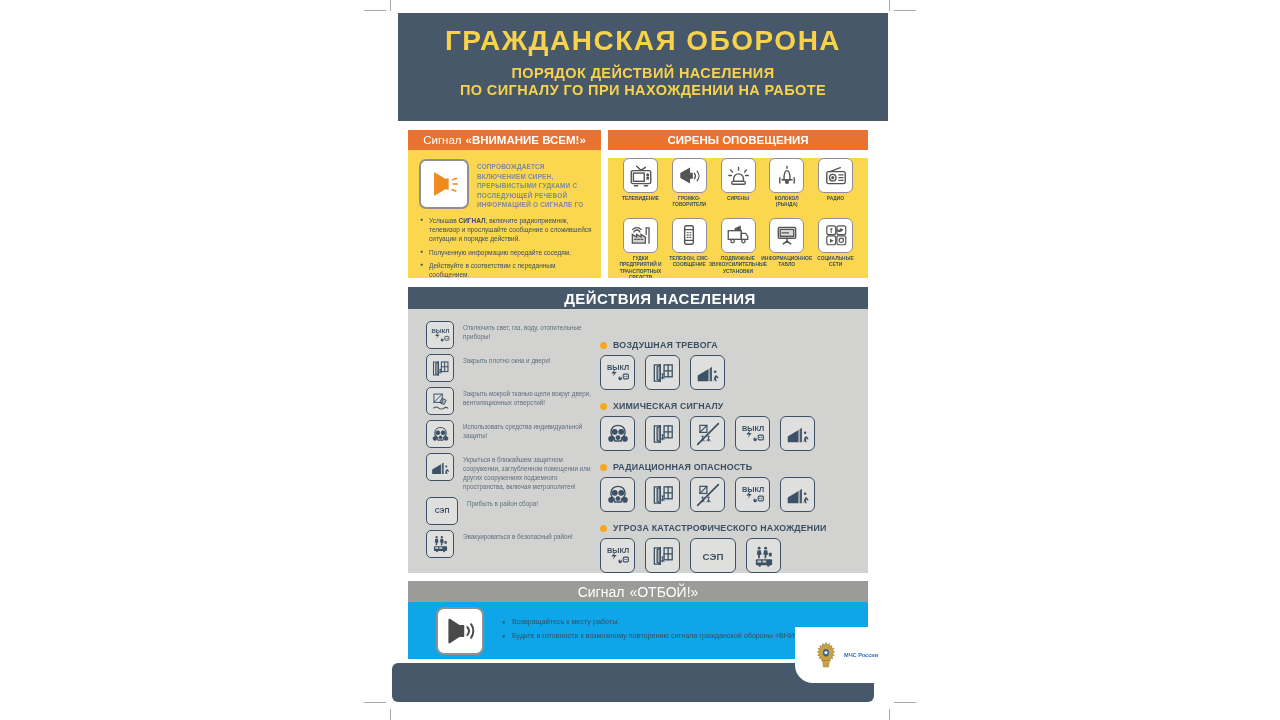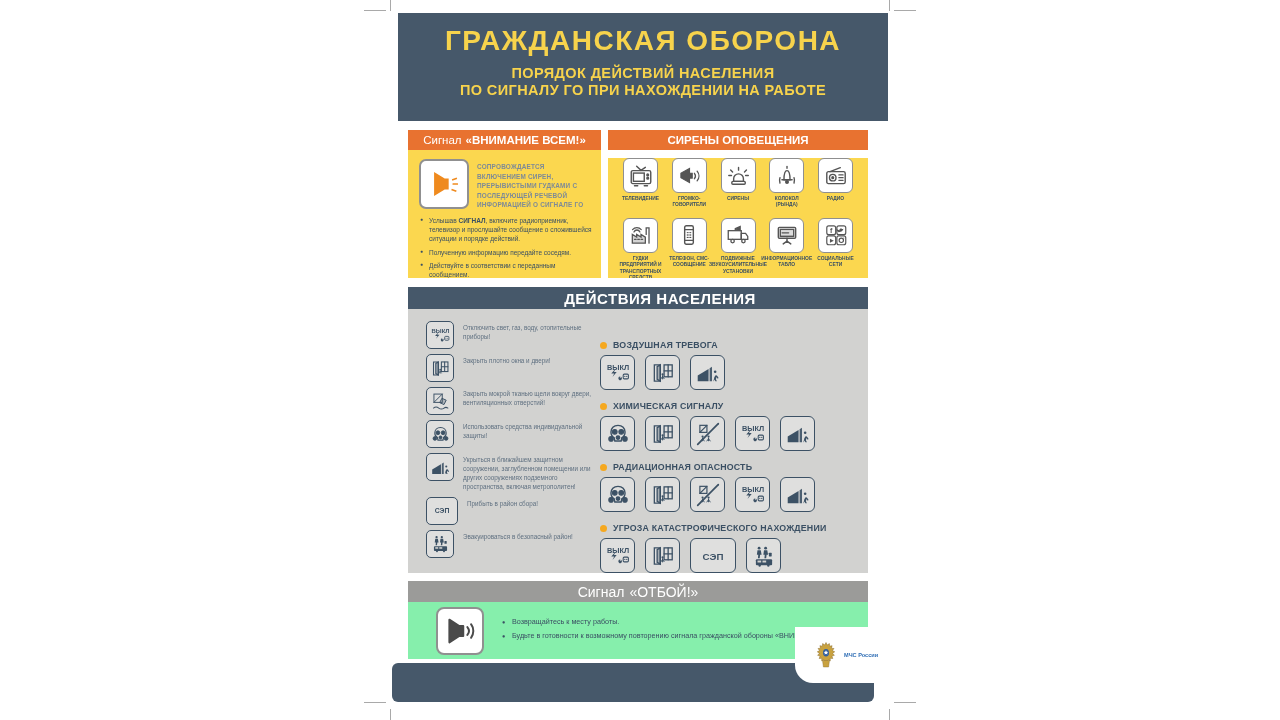--- a/index.html
+++ b/index.html
@@ -59,21 +59,21 @@
   .alarm-icons{display:flex;gap:10px;margin-top:5px;}
   .alarm-sq{width:33px;height:33px;border:1.8px solid #3c5165;border-radius:6px;background:rgba(255,255,255,.3);color:#3c5165;display:flex;align-items:center;justify-content:center;flex:none;}
   .alarm-sq svg{width:26px;height:26px;}
   .alarm-sq.wide{width:44px;}
   .alarm-sq.wide svg{width:38px;}
   
   #sec-otboy{left:408px;top:581px;width:460px;}
   .bar-gray{height:21px;background:#9b9b99;color:#fff;font-size:14px;display:flex;align-items:center;justify-content:center;gap:5px;}
   .bar-gray .pfx{font-weight:normal;}
   .bar-gray .nm{font-weight:normal;}
-  #otboy-body{height:57px;background:#86efac;display:flex;align-items:center;padding-left:28px;gap:18px;border-radius:0 0 14px 0;}
+  #otboy-body{height:57px;background:#0ea5e9;display:flex;align-items:center;padding-left:28px;gap:18px;border-radius:0 0 14px 0;}
   #otboy-body .spk-box{width:44px;height:44px;border-radius:8px;}
   #otboy-body ul.blt{margin:0;}
   #otboy-body ul.blt li{font-size:7.2px;line-height:1.5;margin-bottom:3px;padding-left:10px;}
   #otboy-body ul.blt li::before{font-size:5.5px;top:1px;}
   
   #bottom-bar{left:392px;top:663px;width:482px;height:39px;background:#46586a;border-radius:6px;z-index:1;}
   #logo-tab{left:795px;top:627px;width:108px;height:56px;background:#fff;border-bottom-left-radius:18px;z-index:5;display:flex;align-items:center;padding-left:18px;gap:5px;box-sizing:border-box;}
   #logo-tab svg{width:26px;height:30px;flex:none;}
   #logo-text{font-size:5.6px;font-weight:bold;color:#2f6eb5;}
 </style>

